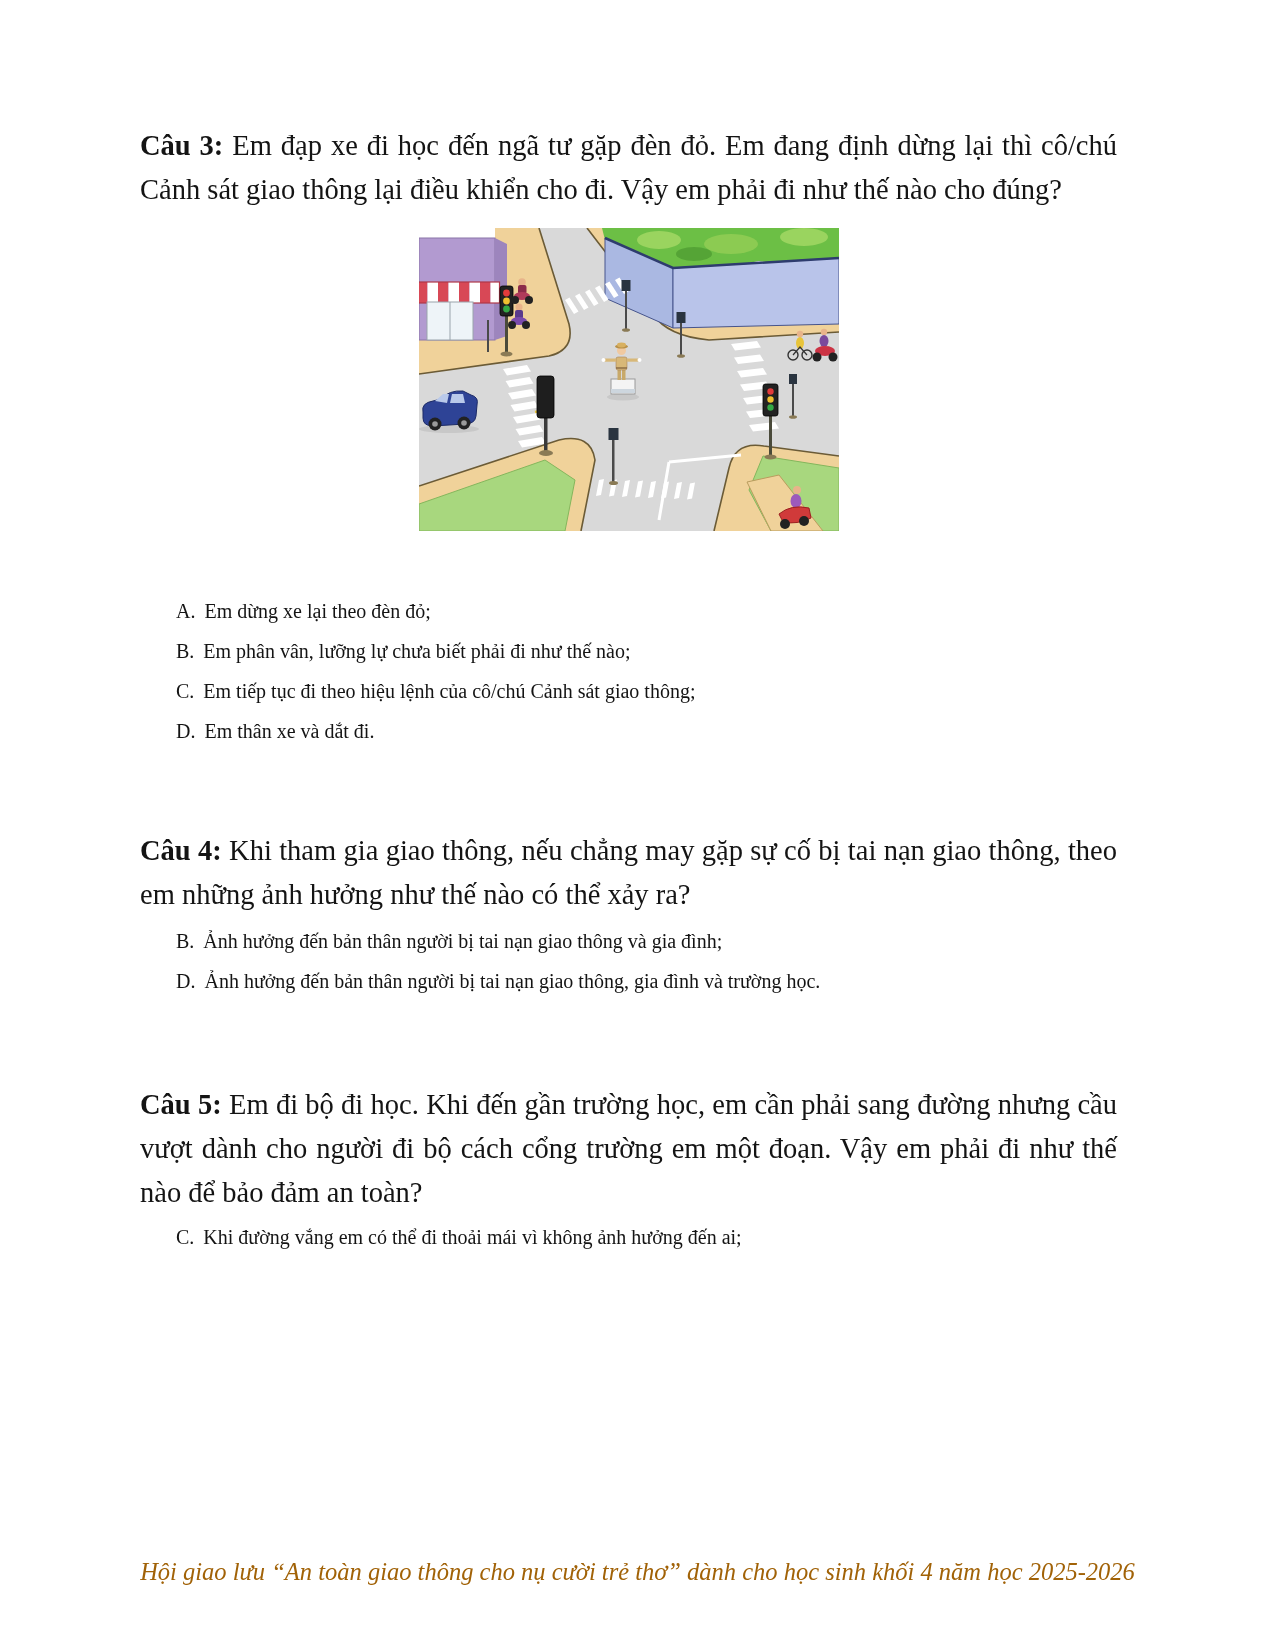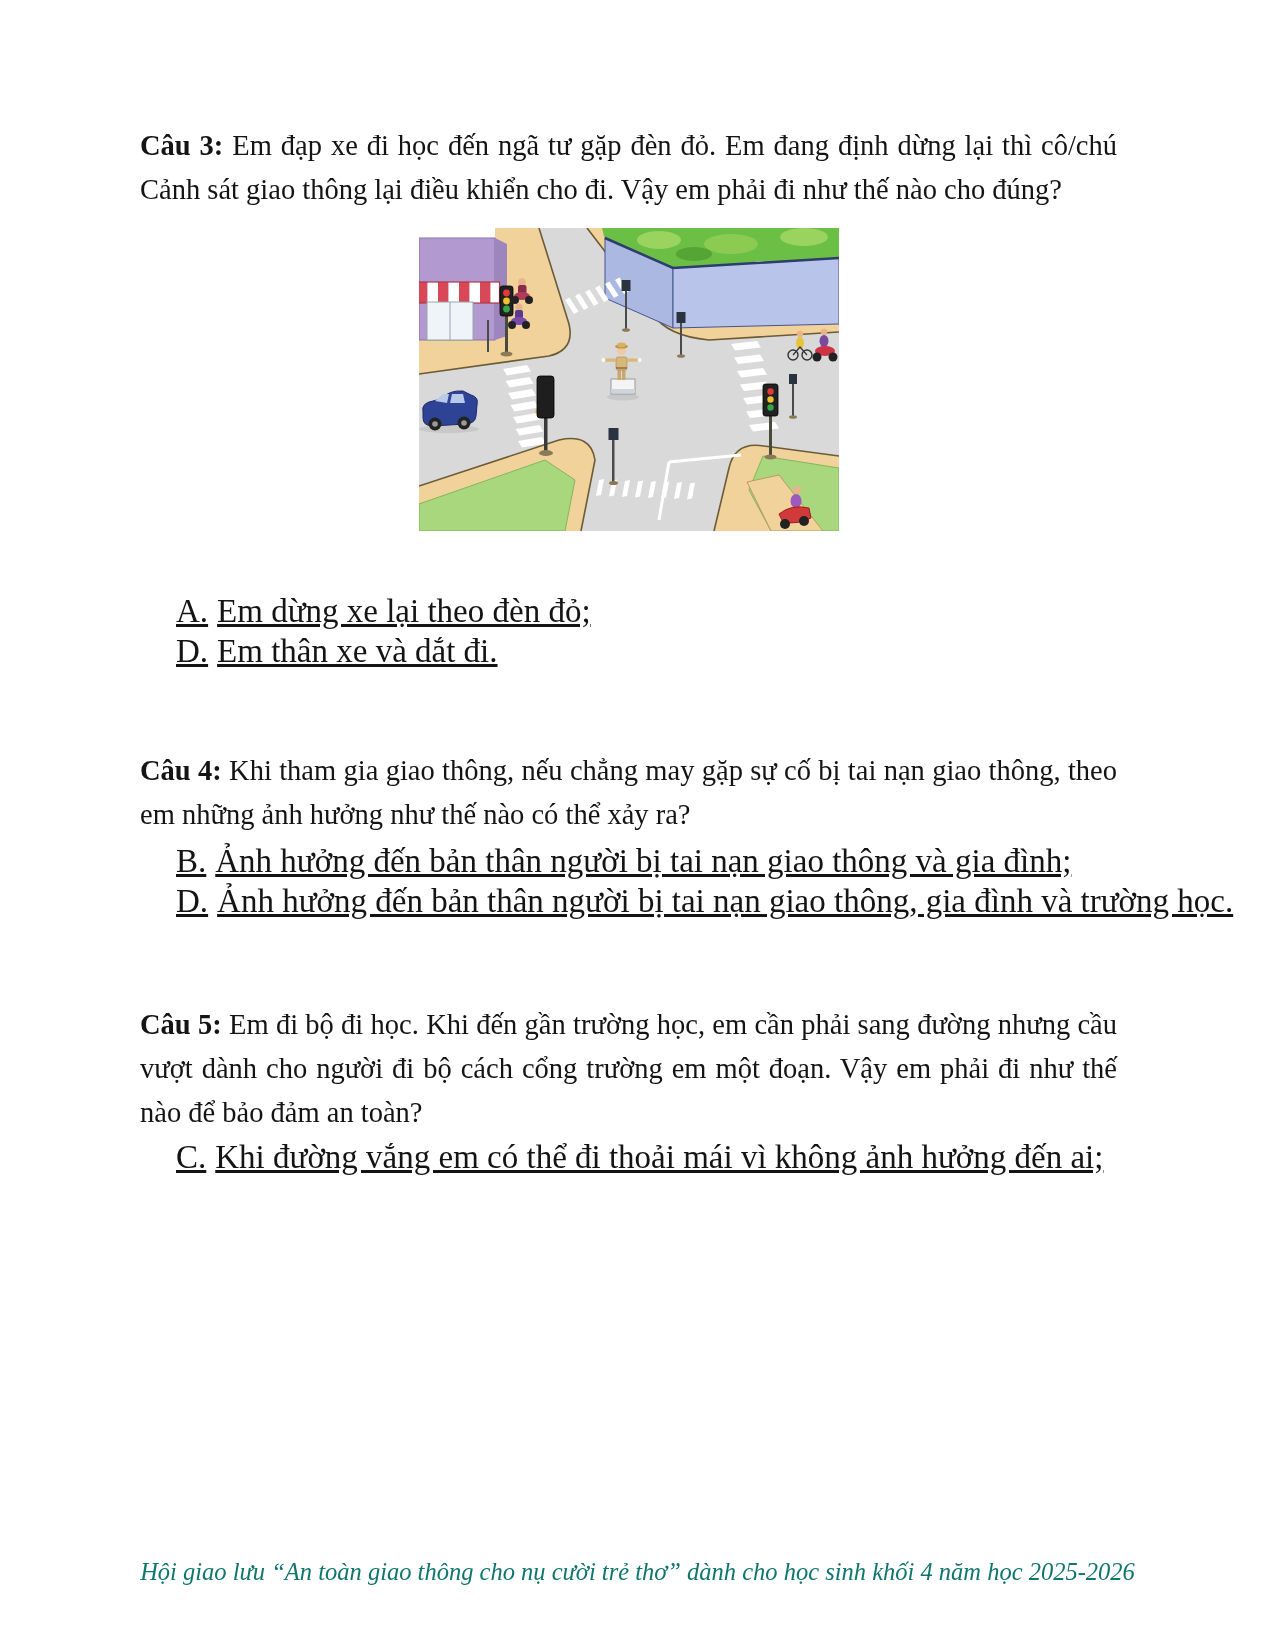--- a/index.html
+++ b/index.html
@@ -26,39 +26,38 @@
   .q-head .q-label { font-weight:bold; }
   .figure-wrap {
     width:420px;
     margin:16px auto 0 auto;
   }
   .options {
     padding-left:36px;
     margin:0;
   }
   .option {
-    font-size:33px;
+    font-size:20px;
     line-height:40px;
     white-space:nowrap;
-    text-decoration:underline;
   }
   .option .letter { margin-right:9px; }
   .q4-block .q-head { margin-top:78px; }
   .q4-block .options { margin-top:4px; }
   .q5-block .q-head { margin-top:82px; }
   .q5-block .options { margin-top:2px; }
   .q3-options { margin-top:56px; }
   .footer {
     position:absolute;
     left:0; right:0;
     top:1546px;
     text-align:center;
     font-style:italic;
     font-size:24.5px;
-    color:#0f766e;
+    color:#a16207;
   }
 </style>
 </head>
 <body>
 
 <div class="page">
   <div class="content">
 
     <div class="q3-block">
       <p class="q-head"><span class="q-label">Câu 3:</span> <span>Em đạp xe đi học đến ngã tư gặp đèn đỏ. Em đang định dừng lại thì cô/chú Cảnh sát giao thông lại điều khiển cho đi. Vậy em phải đi như thế nào cho đúng?</span></p>
@@ -258,20 +257,22 @@
             <line x1="197" y1="140" x2="208" y2="140" stroke="#7a5a3a" stroke-width="1.2"></line>
             <circle cx="202.5" cy="122.5" r="4.5" fill="#f0c9a0"></circle>
             <ellipse cx="202.5" cy="118.5" rx="6.5" ry="2" fill="#b89048"></ellipse>
             <ellipse cx="202.5" cy="117" rx="4.5" ry="2.4" fill="#d8b060"></ellipse>
           </g>
         </svg>
       </div>
 
       <div class="options q3-options">
         <div class="option"><span class="letter">A.</span><span>Em dừng xe lại theo đèn đỏ;</span></div>
+        <div class="option"><span class="letter">B.</span><span>Em phân vân, lưỡng lự chưa biết phải đi như thế nào;</span></div>
+        <div class="option"><span class="letter">C.</span><span>Em tiếp tục đi theo hiệu lệnh của cô/chú Cảnh sát giao thông;</span></div>
         <div class="option"><span class="letter">D.</span><span>Em thân xe và dắt đi.</span></div>
       </div>
     </div>
 
     <div class="q4-block">
       <p class="q-head"><span class="q-label">Câu 4:</span> <span>Khi tham gia giao thông, nếu chẳng may gặp sự cố bị tai nạn giao thông, theo em những ảnh hưởng như thế nào có thể xảy ra?</span></p>
       <div class="options">
         <div class="option"><span class="letter">B.</span><span>Ảnh hưởng đến bản thân người bị tai nạn giao thông và gia đình;</span></div>
         <div class="option"><span class="letter">D.</span><span>Ảnh hưởng đến bản thân người bị tai nạn giao thông, gia đình và trường học.</span></div>
       </div>

